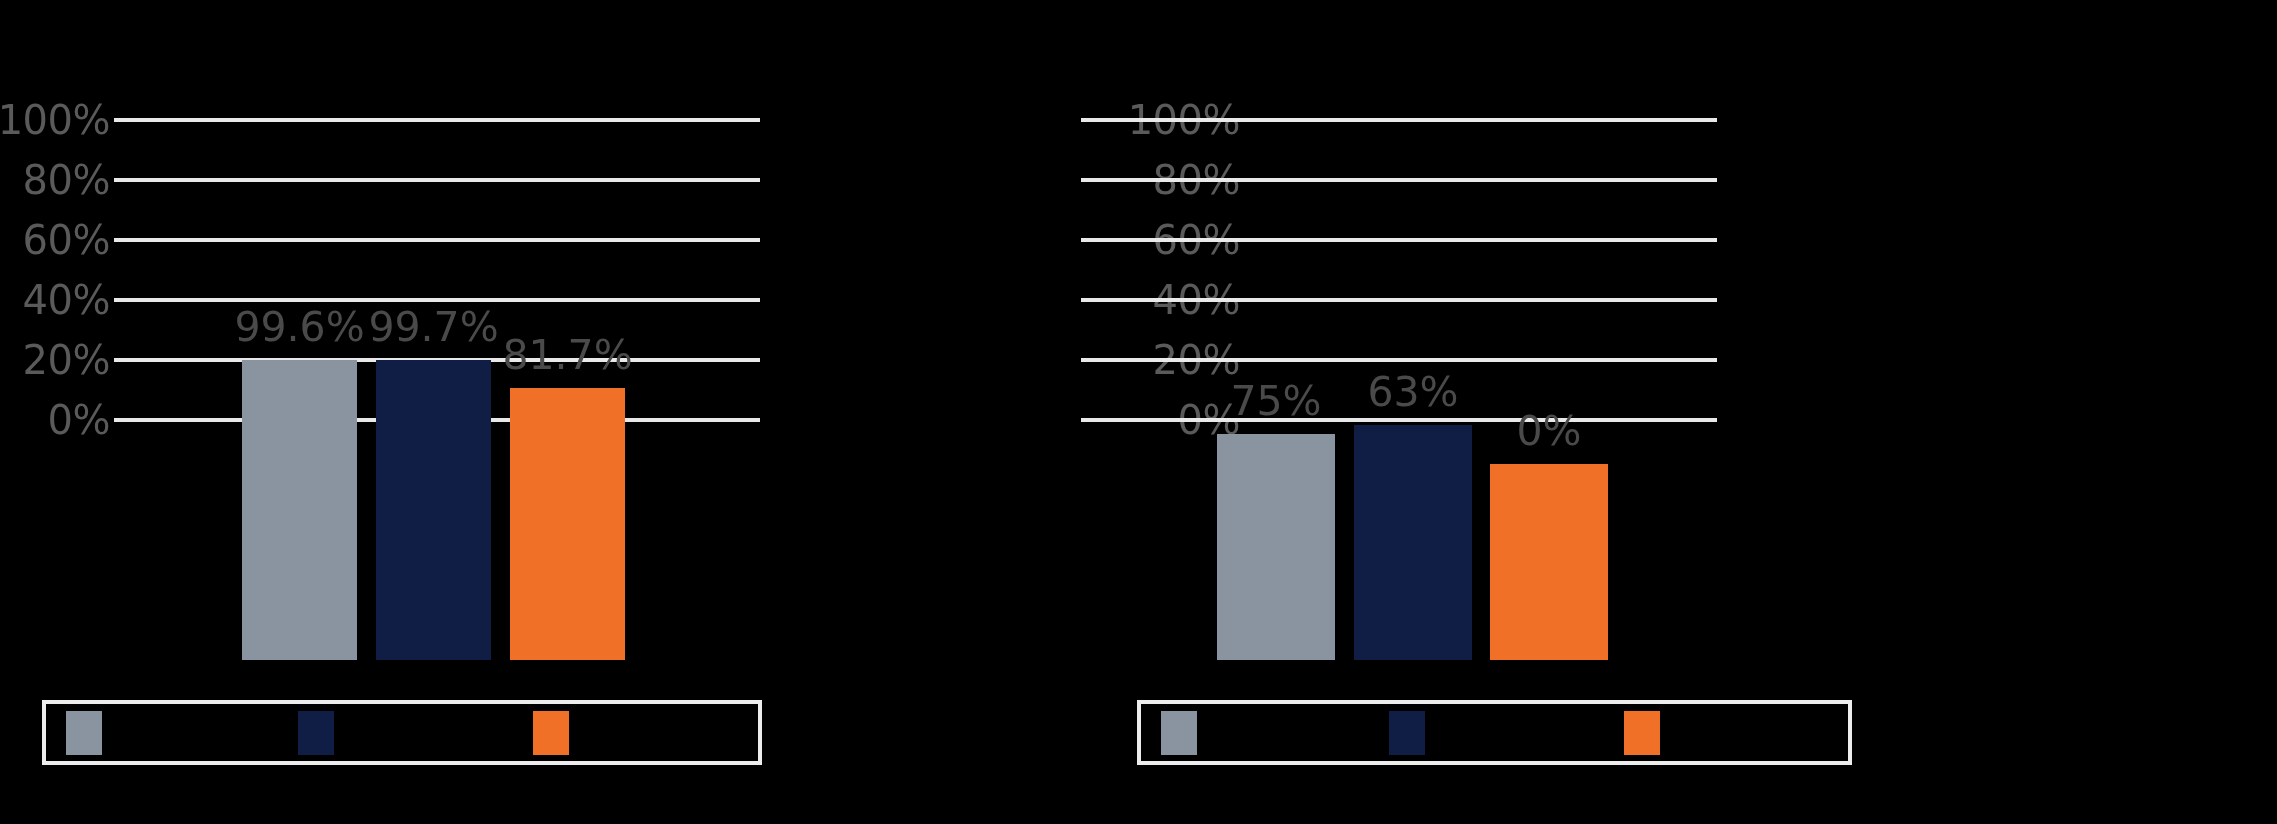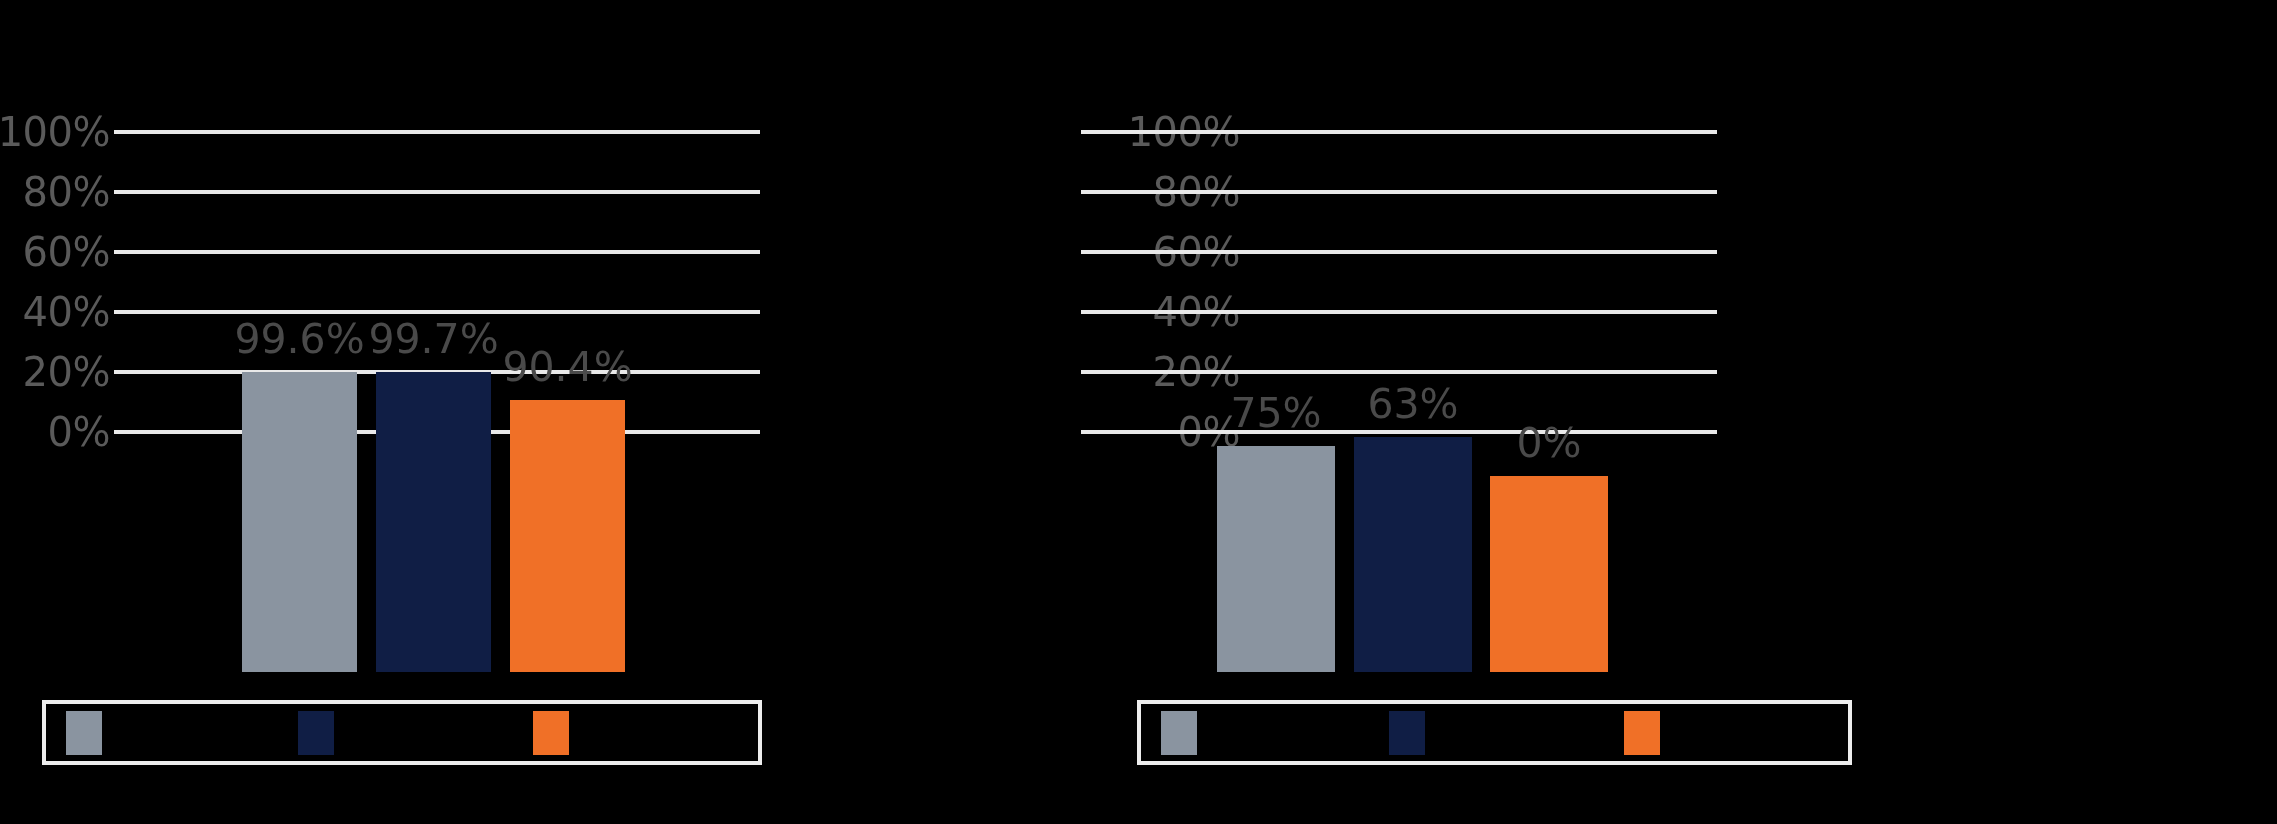--- a/index.html
+++ b/index.html
@@ -25,21 +25,21 @@
 
   .chart-panel {
     position: relative;
     width: 1138px;
     height: 824px;
   }
 
   
   .plot-wrap {
     position: absolute;
-    left: 0; top: 12px;
+    left: 0; top: 0;
     width: 100%;
     height: 660px;
   }
 
   .axis-labels {
     position: absolute;
     top: 0;
     width: 100%;
     height: 100%;
   }
@@ -152,21 +152,21 @@
           <div class="bar-label" style="bottom:312px;">99.6%</div>
         </div>
 
         <div class="bar-slot" style="left:262px; width:115px; height:420px;">
           <div class="bar" style="height:300px; background:#101e45;"></div>
           <div class="bar-label" style="bottom:312px;">99.7%</div>
         </div>
 
         <div class="bar-slot" style="left:396px; width:115px; height:420px;">
           <div class="bar" style="height:272px; background:#f07027;"></div>
-          <div class="bar-label" style="bottom:284px;">90.4%</div>
+          <div class="bar-label" style="bottom:284px;">81.7%</div>
         </div>
 
       </div>
     </div>
 
     <div class="legend-box" style="left:42px; top:700px; width:720px; height:65px;">
       <div class="legend-item" style="left:20px;">
         <span class="legend-swatch" style="background:#8a94a0;"></span>
         <span class="legend-text"></span>
       </div>

